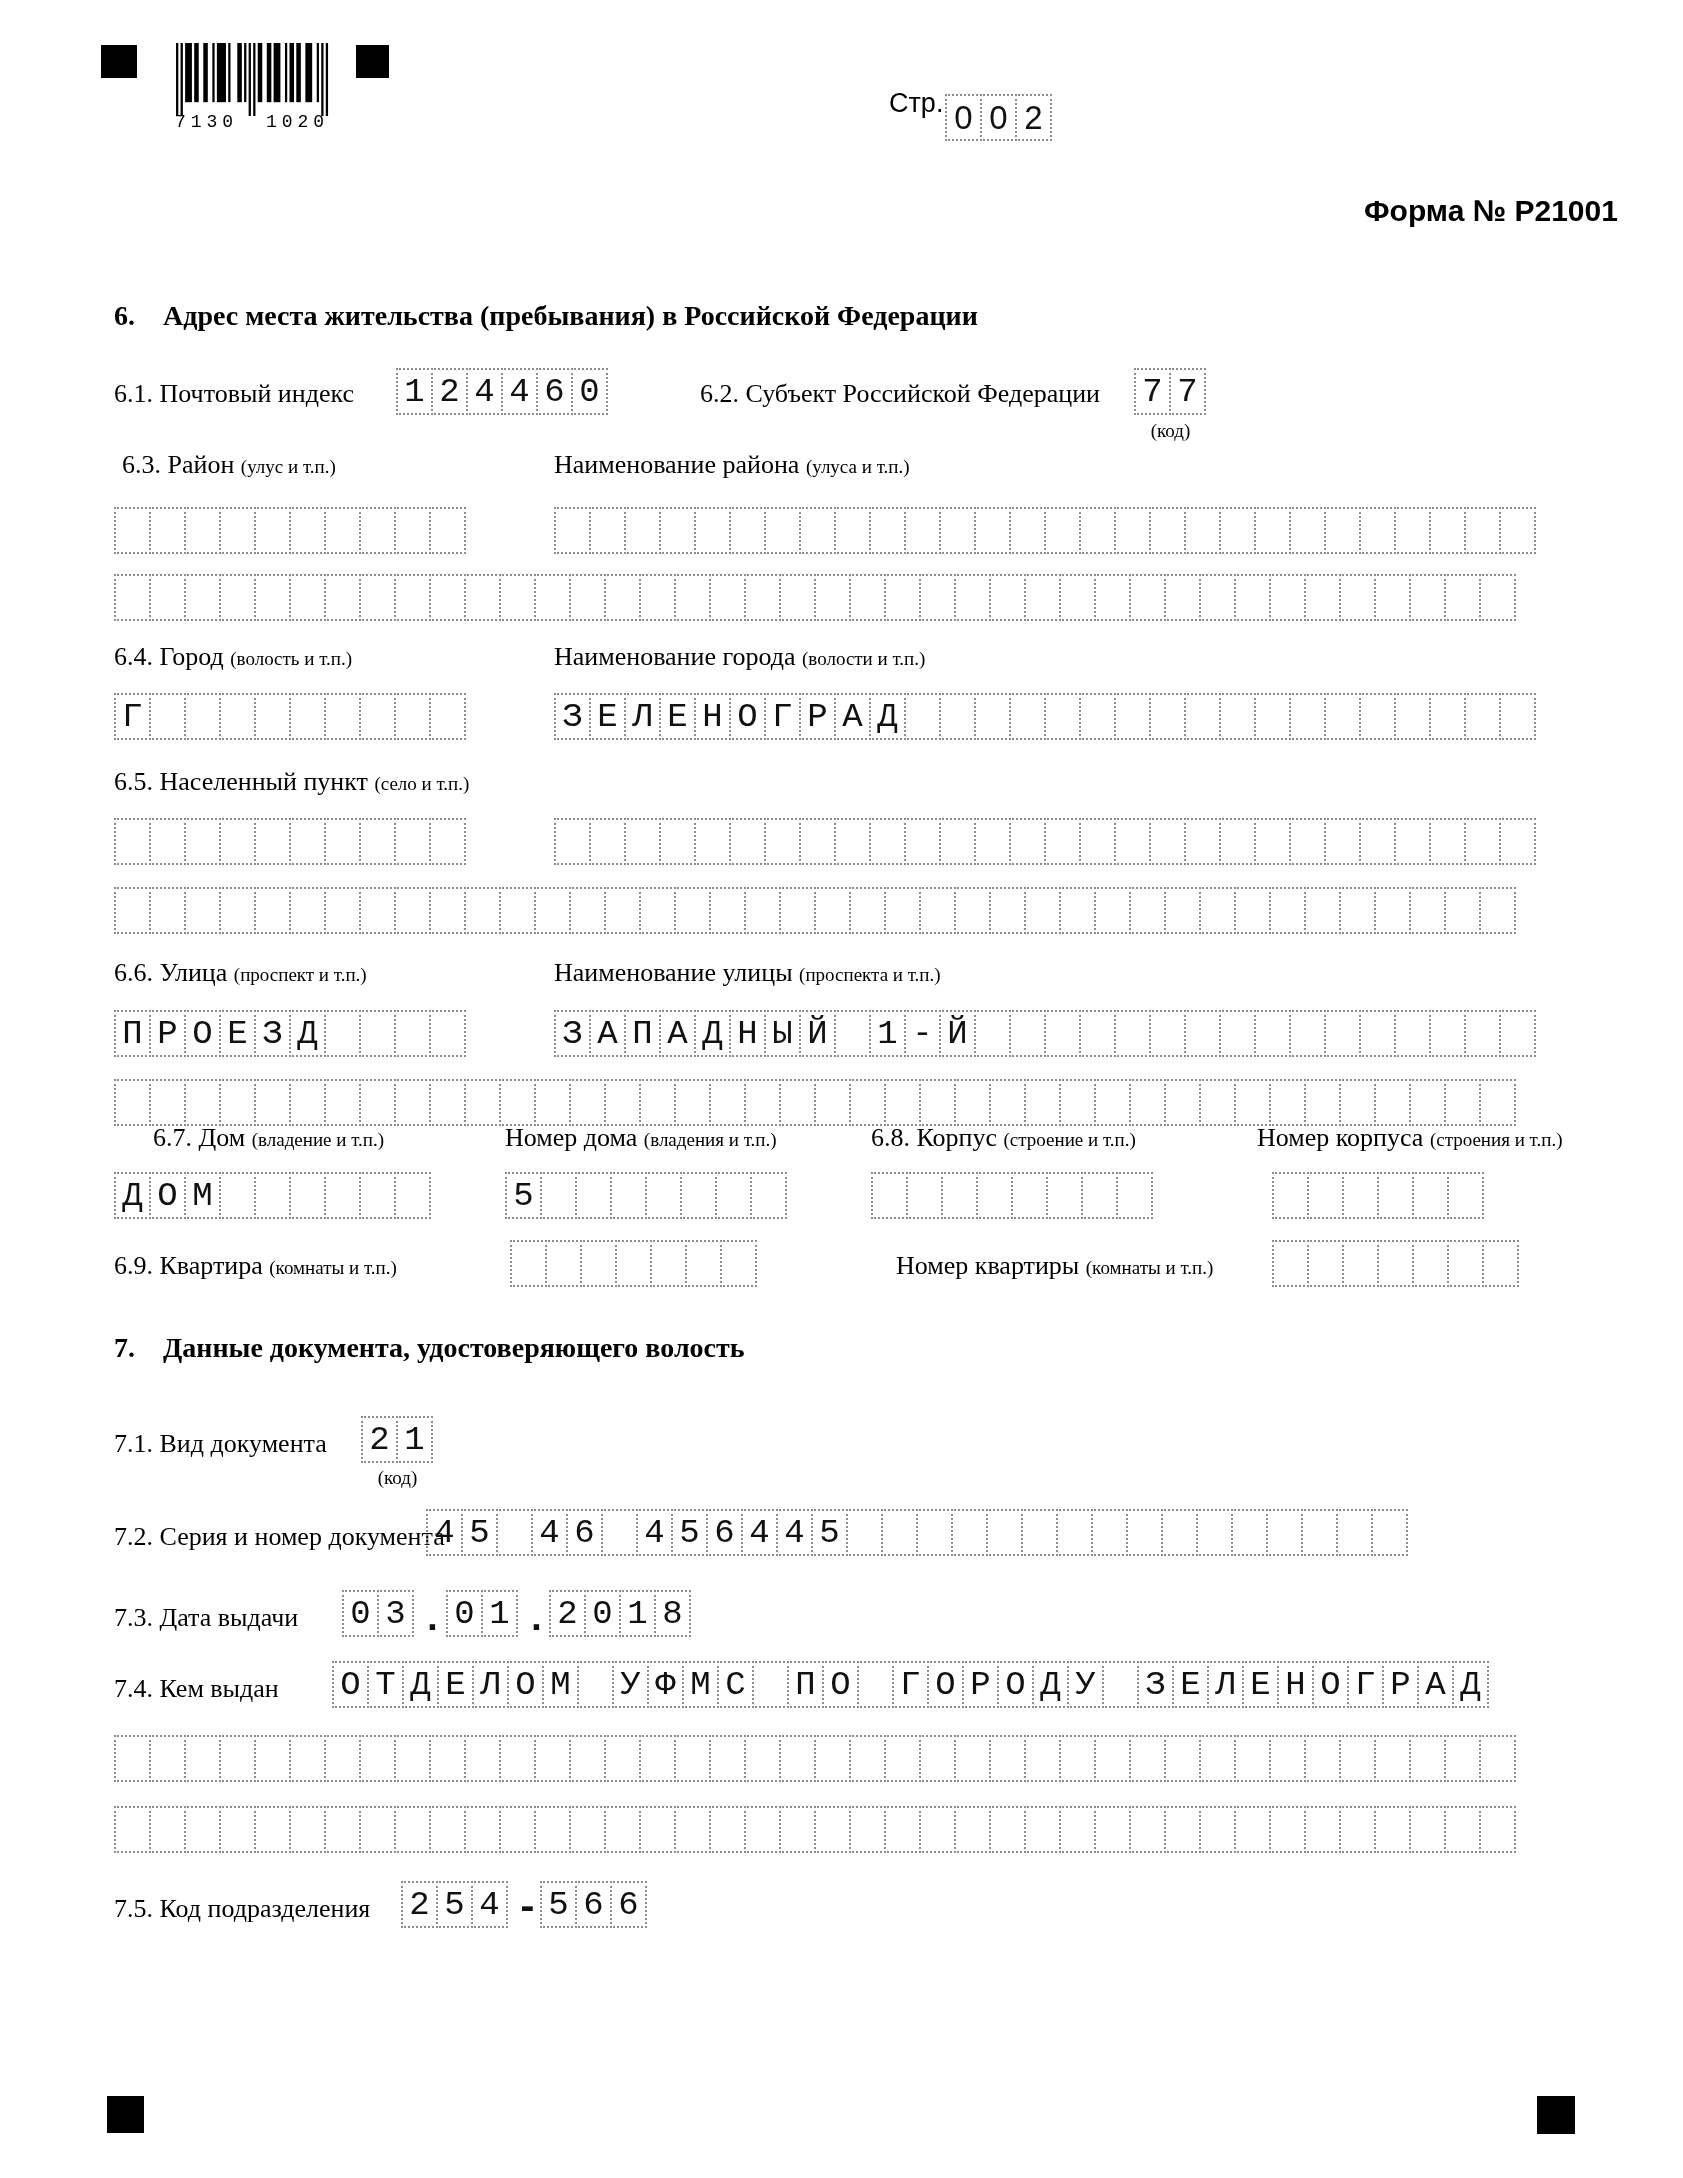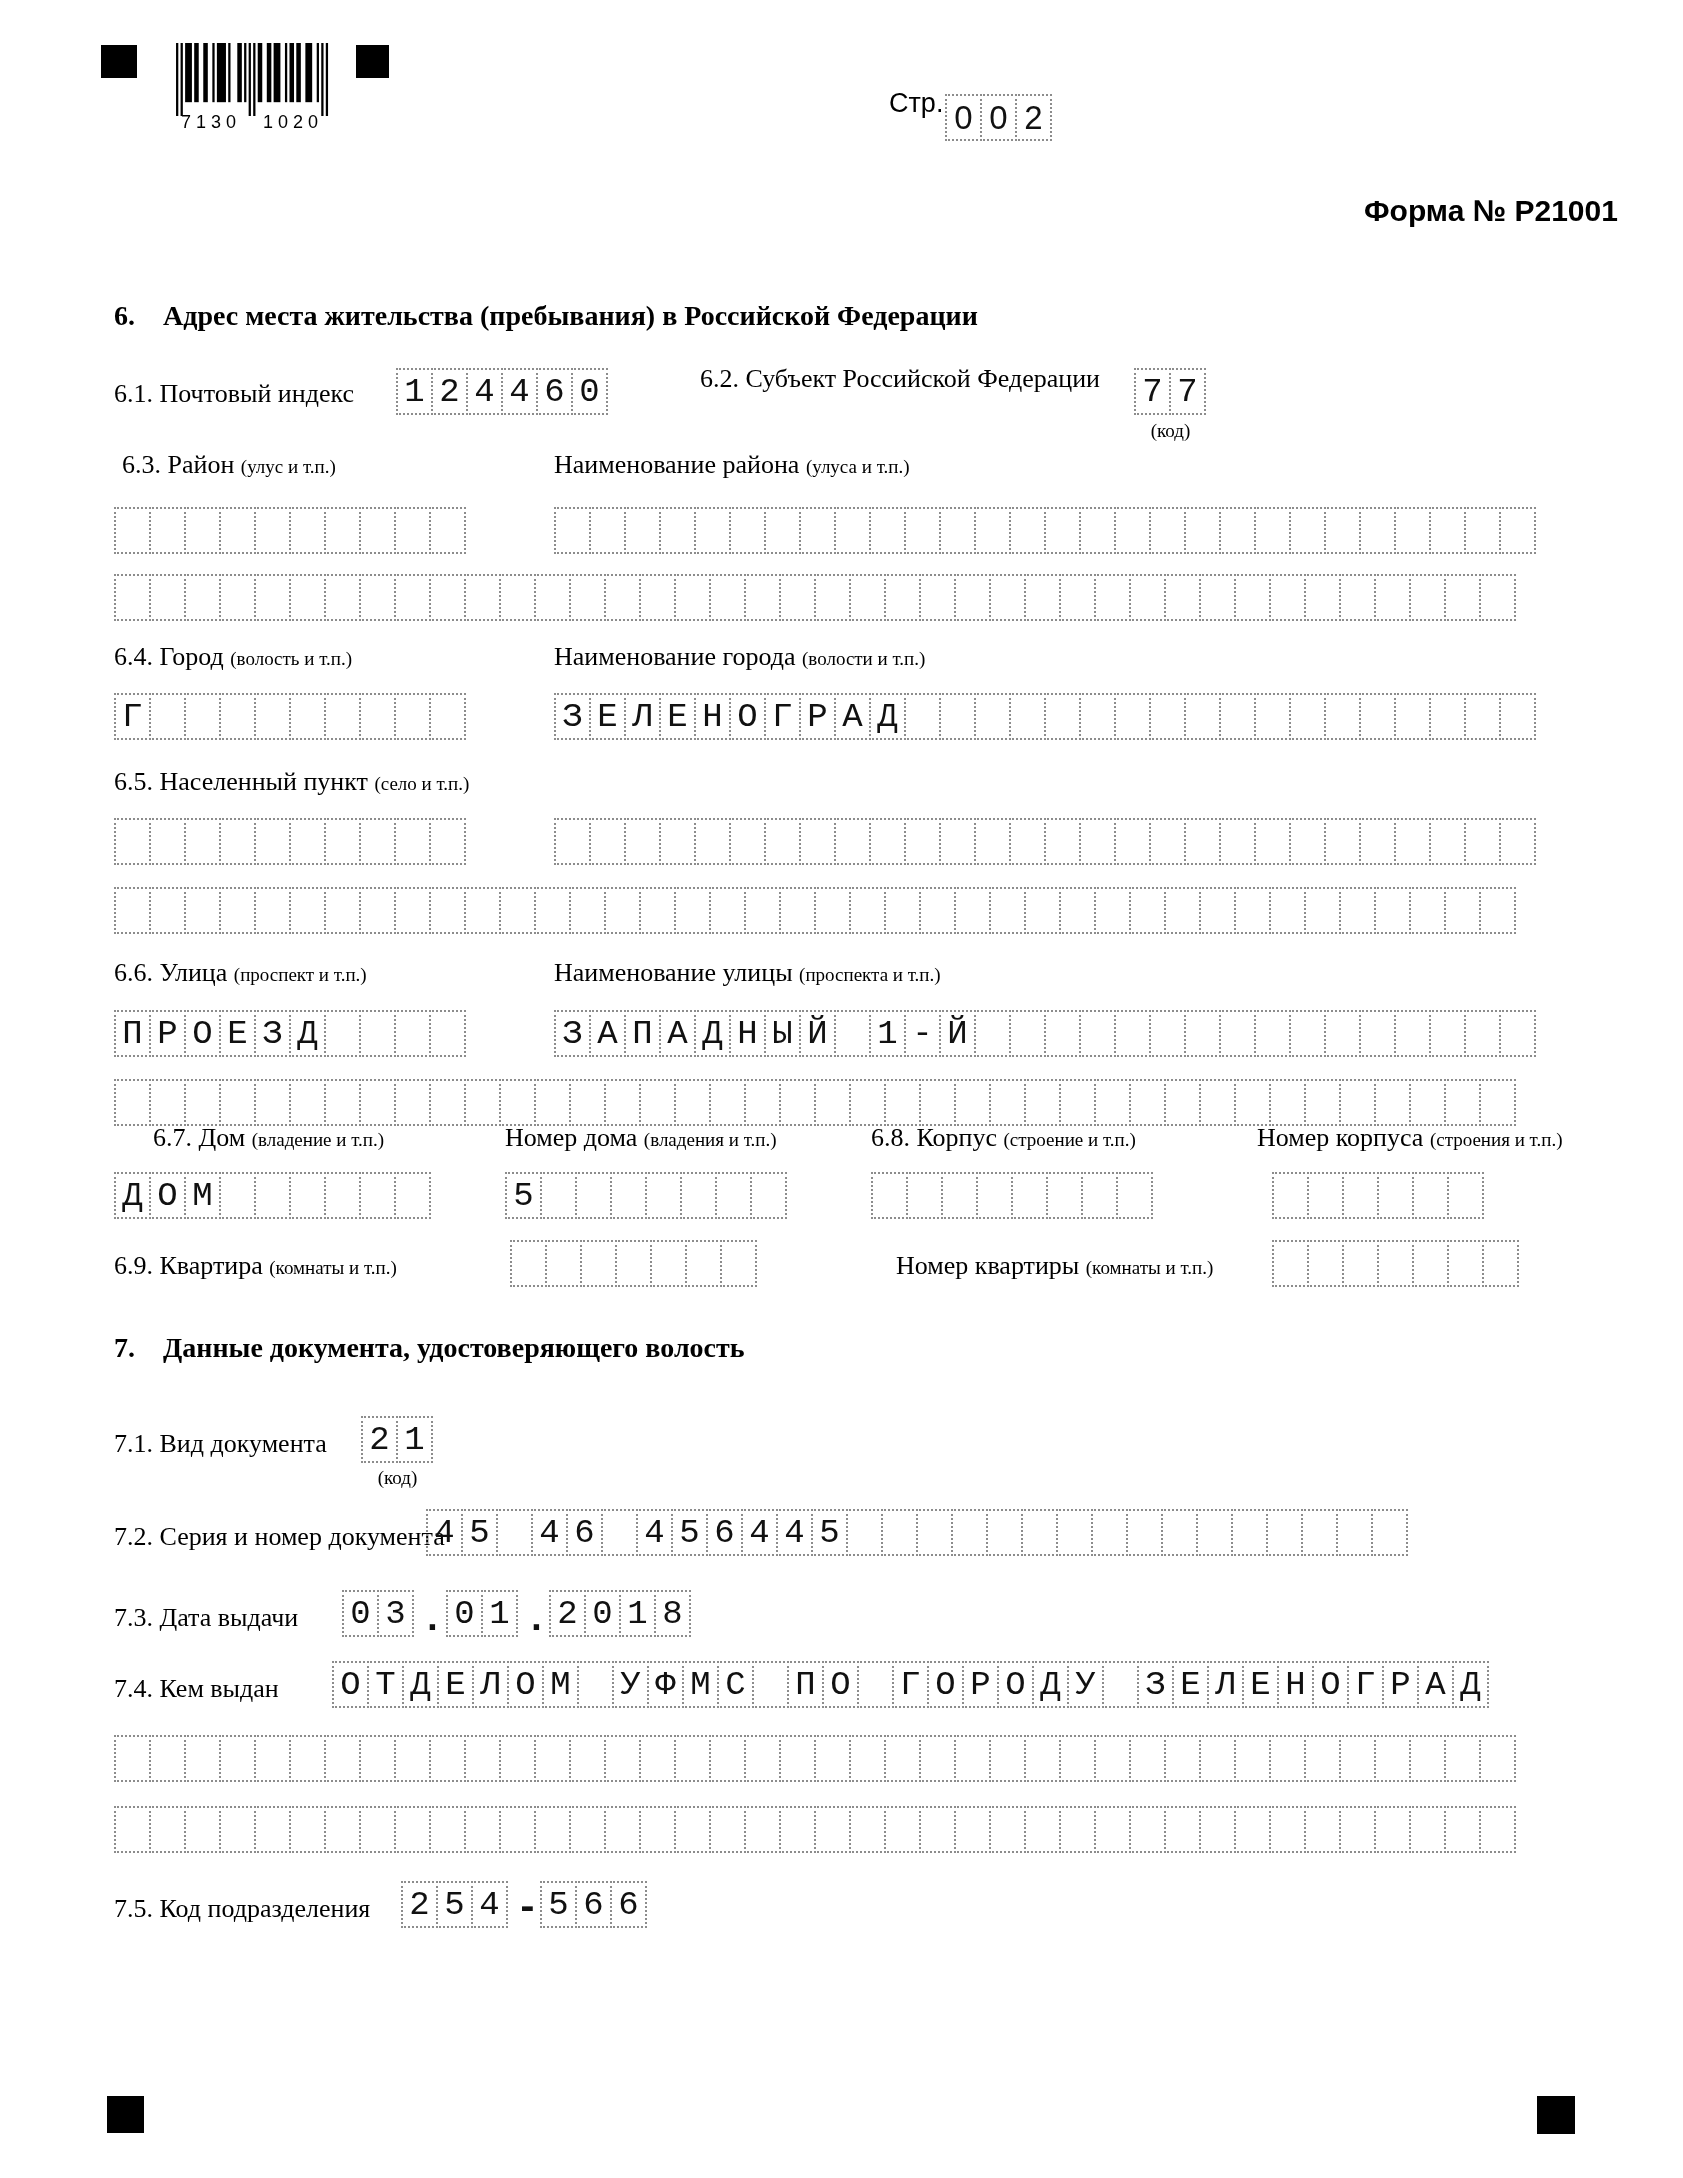--- a/index.html
+++ b/index.html
@@ -18,21 +18,21 @@
     font-family:"Liberation Mono",monospace;font-size:34px;line-height:1;color:#111;
     background:transparent;
   }
   .strip .cell:first-child{margin-left:0;}
   .sans-cells .cell{font-family:"Liberation Sans",sans-serif;font-size:33px;}
   .codehint{position:absolute;font-size:19px;text-align:center;font-family:"Liberation Serif",serif;}
   .sep{position:absolute;font-family:"Liberation Mono",monospace;font-size:38px;font-weight:bold;color:#111;}
   .page-lbl{position:absolute;font-family:"Liberation Sans",sans-serif;font-size:27px;color:#000;}
   .form-lbl{position:absolute;font-family:Liberation Sans, sans-serif;font-size:30px;font-weight:bold;white-space:nowrap;}
   #barcode-wrap{position:absolute;left:168px;top:43px;width:168px;}
-  #barcode-digits{width:168px;text-align:center;font-family:Liberation Sans, sans-serif;font-size:18px;letter-spacing:5px;word-spacing:12px;margin-top:-8px;color:#000;}
+  #barcode-digits{width:168px;text-align:center;font-family:Liberation Mono, monospace;font-size:18px;letter-spacing:5px;word-spacing:12px;margin-top:-8px;color:#000;}
 </style>
 </head>
 <body>
 
 <div id="form-page">
 
   <div class="regmark" style="left:101px;top:45px;width:36px;height:33px;"></div>
   <div id="barcode-wrap">
     <svg width="168" height="73" viewBox="0 0 170 74">
       <rect x="8" y="0" width="2.3" height="74" fill="#000"></rect>
@@ -78,21 +78,21 @@
 
   <div class="lbl" style="left:114px;top:379px;">6.1. Почтовый индекс</div>
   <div class="strip" style="left:396px;top:368px;">
       <div class="cell">1</div>
       <div class="cell">2</div>
       <div class="cell">4</div>
       <div class="cell">4</div>
       <div class="cell">6</div>
       <div class="cell">0</div>
     </div>
-  <div class="lbl" style="left:700px;top:364px;">6.2. Субъект Российской Федерации</div>
+  <div class="lbl" style="left:700px;top:379px;">6.2. Субъект Российской Федерации</div>
   <div class="strip" style="left:1134px;top:368px;">
       <div class="cell">7</div>
       <div class="cell">7</div>
     </div>
   <div class="codehint" style="left:1134px;top:420px;width:73px;">(код)</div>
 
   <div class="lbl" style="left:114px;top:450px;margin-left:8px;">
     <span>6.3. Район</span>
     <span class="hint">(улус и т.п.)</span>
   </div>

